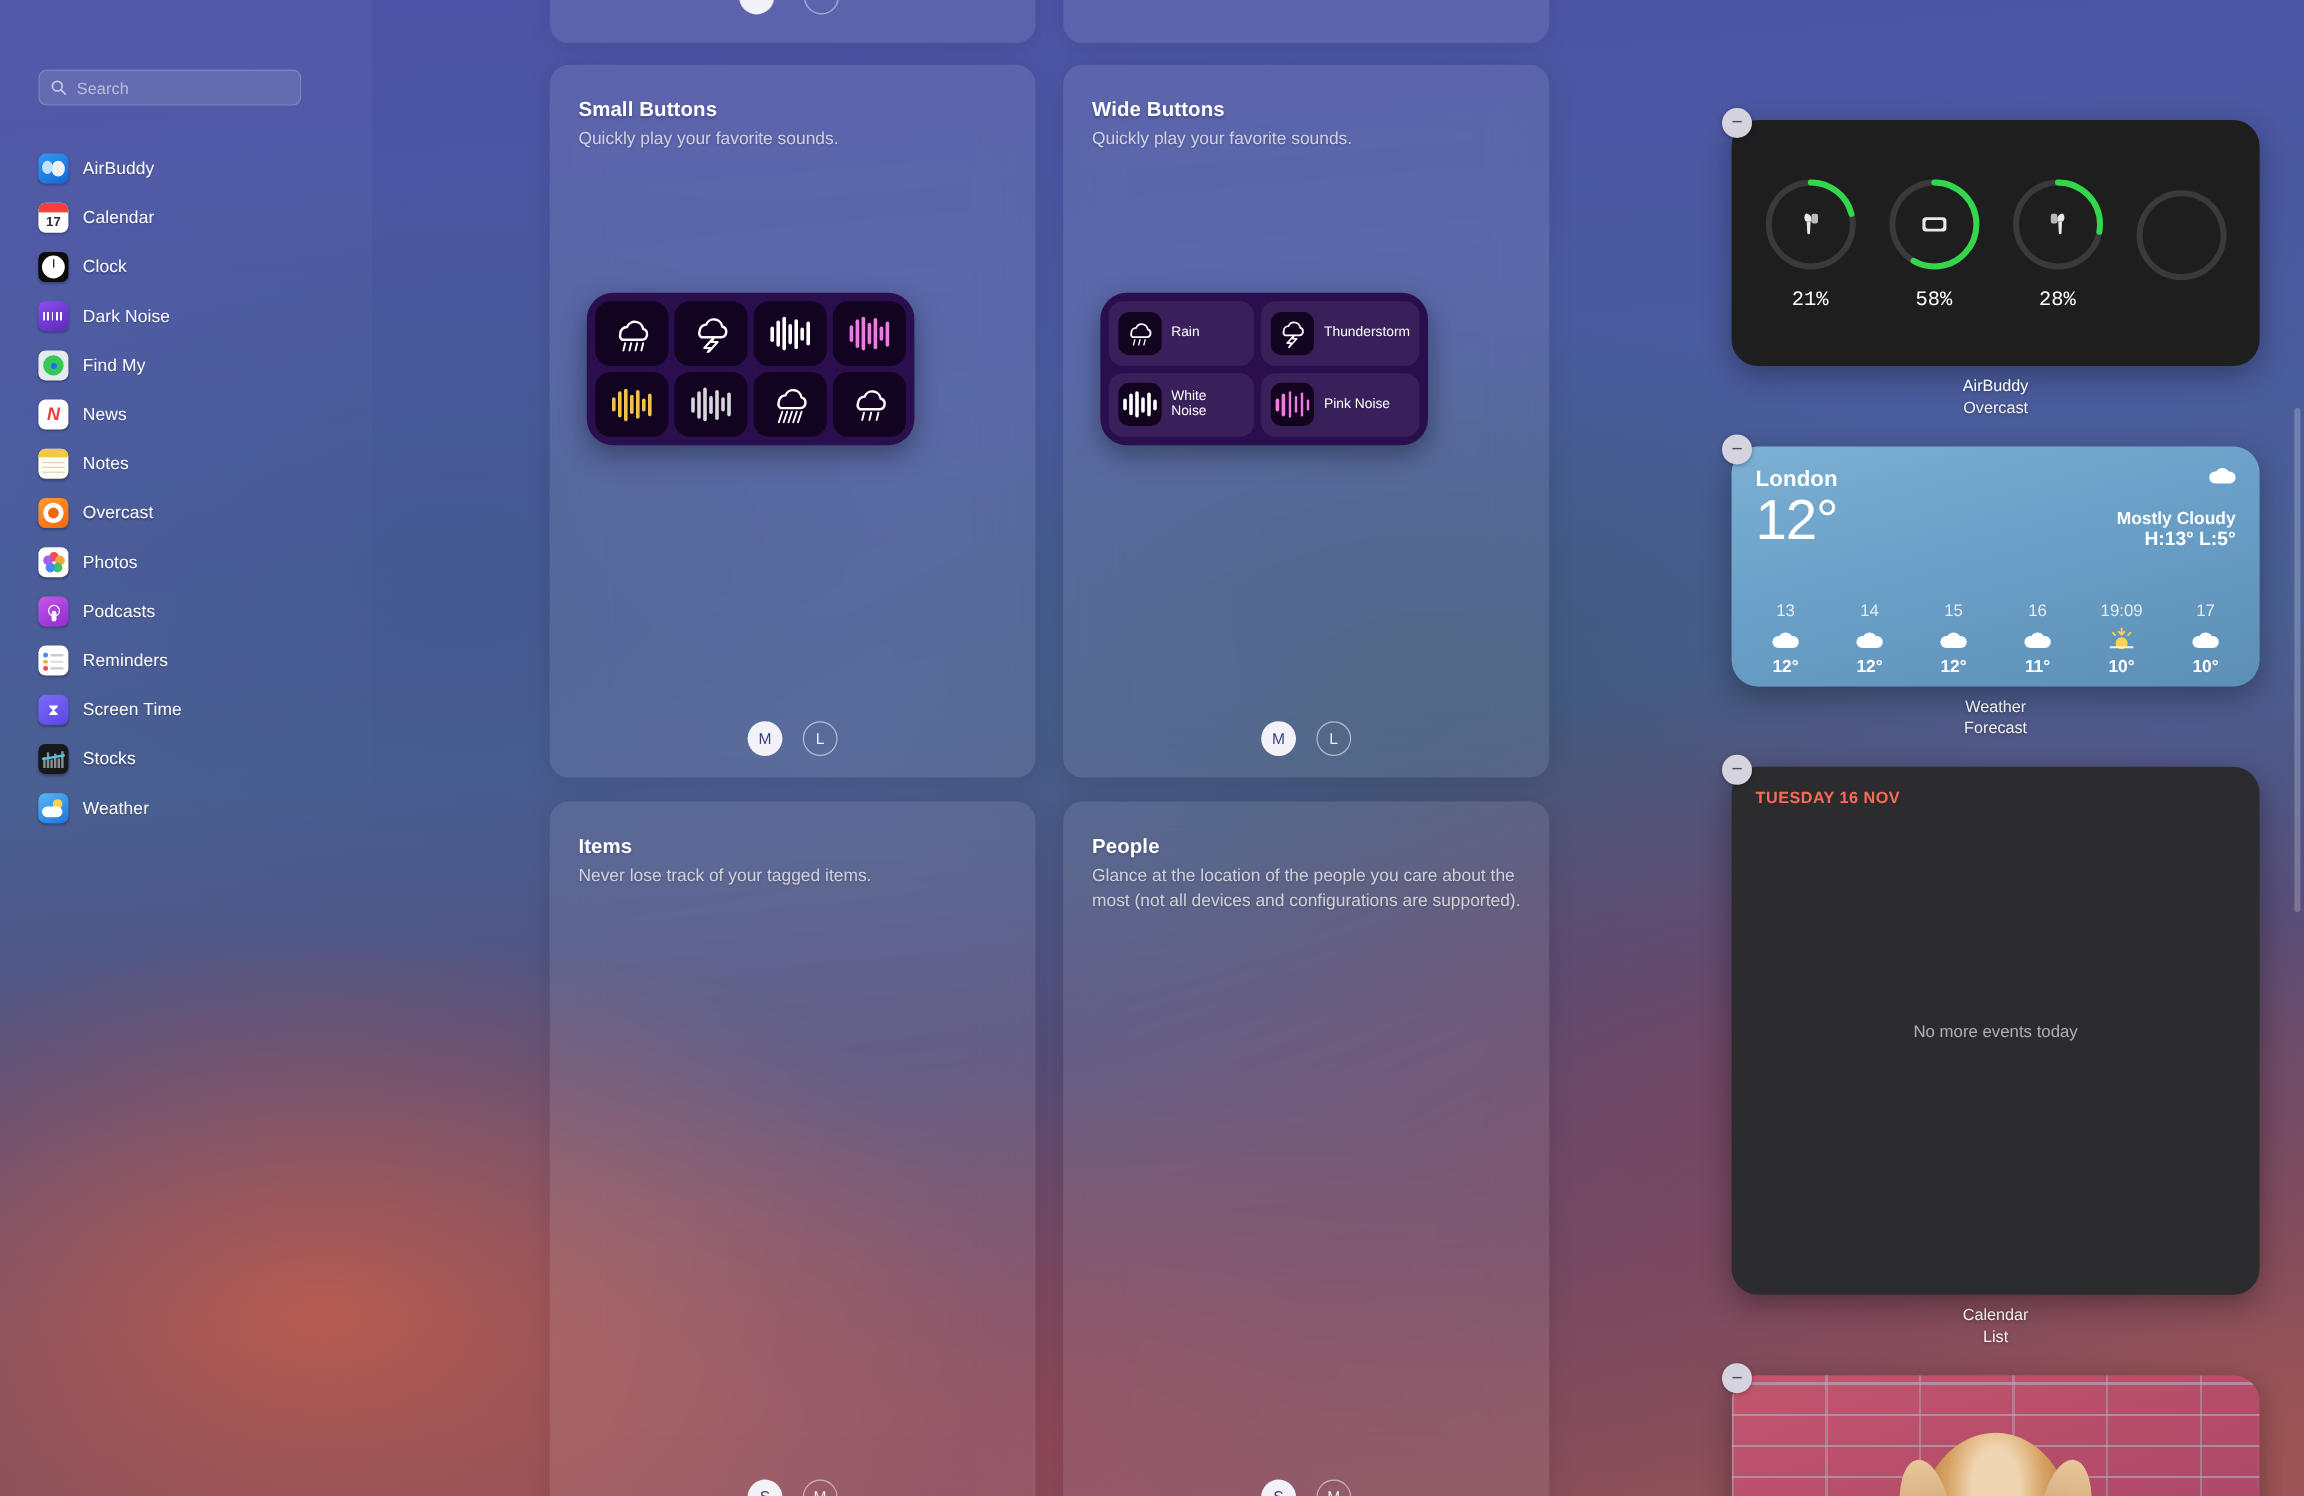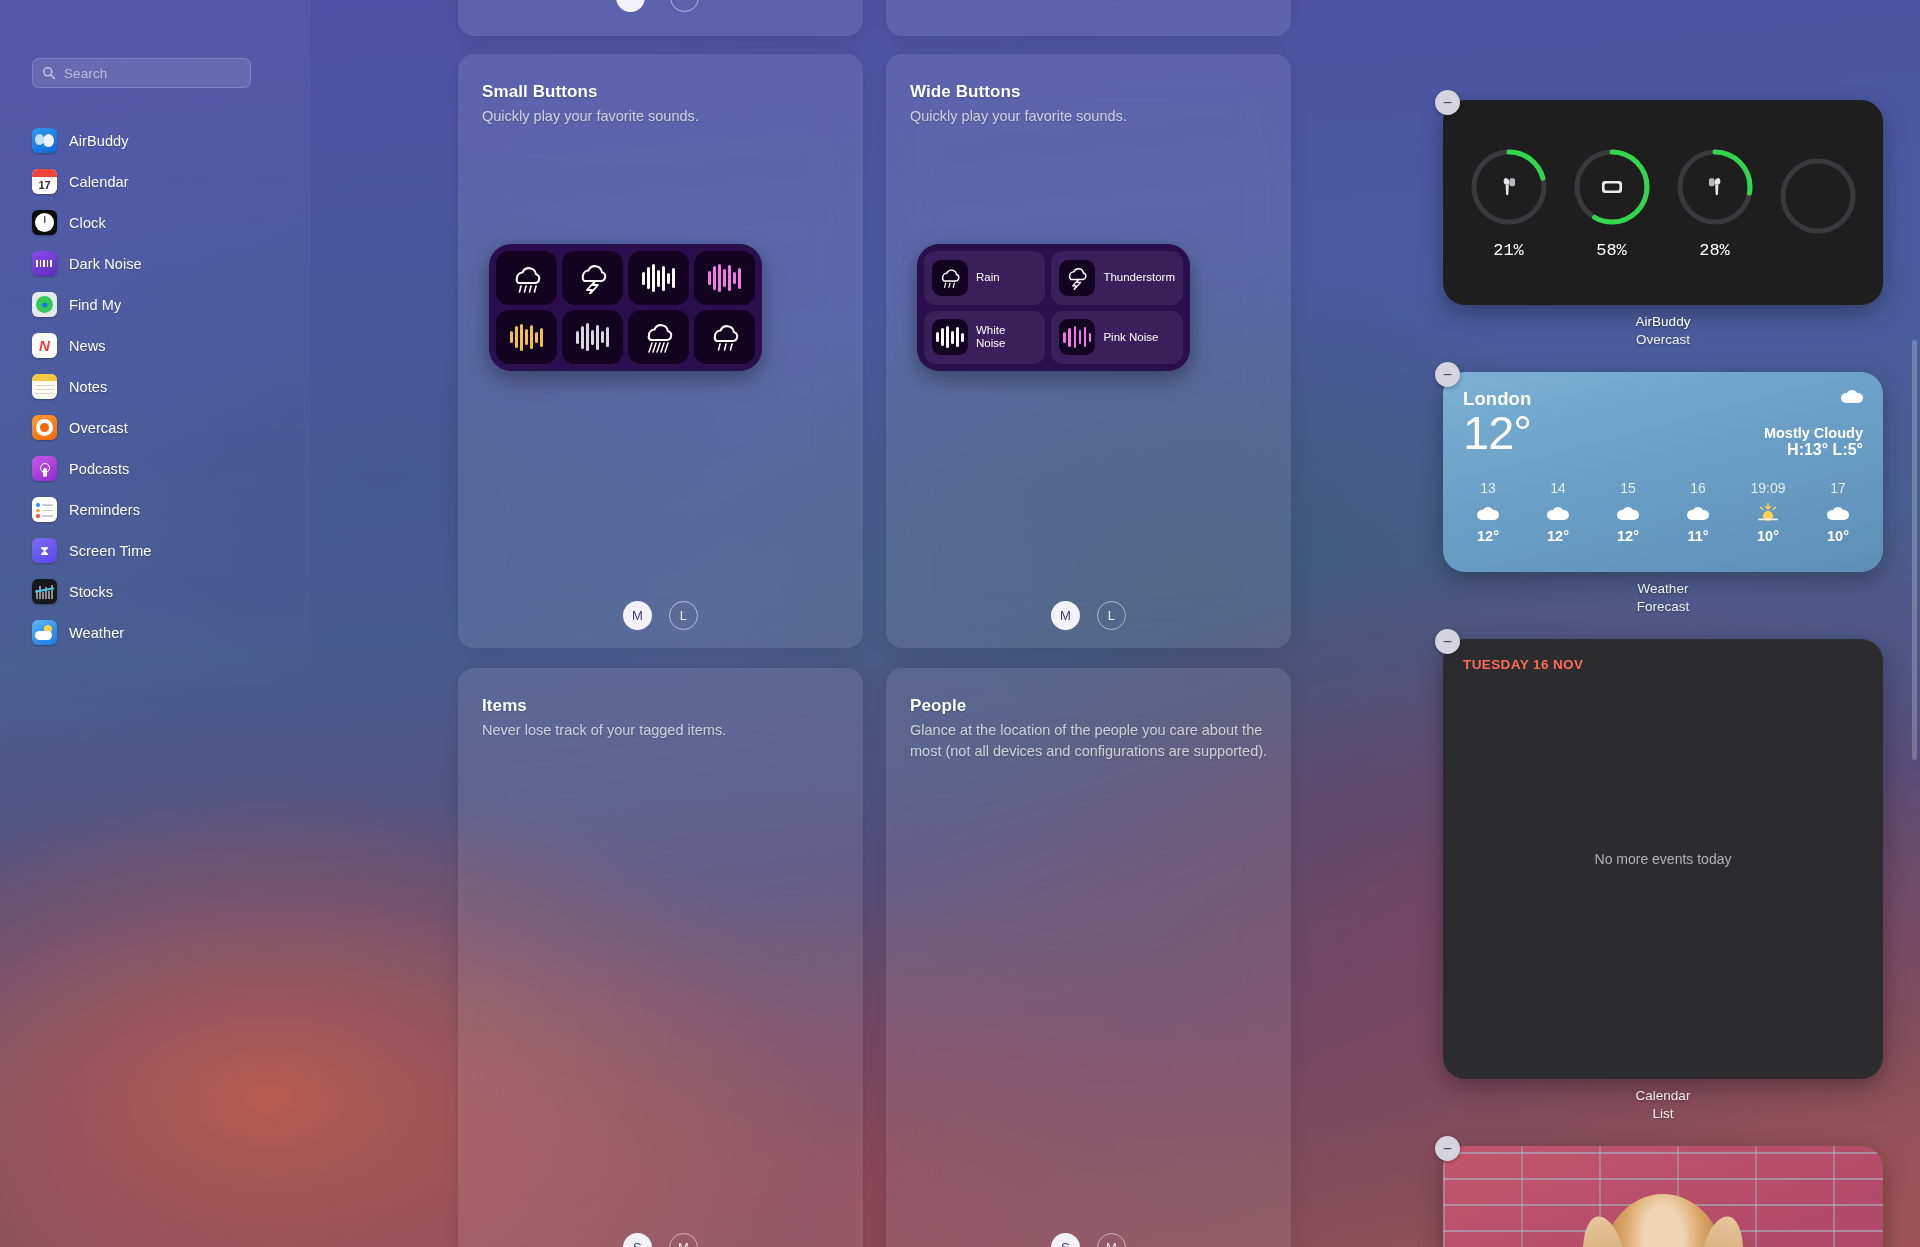--- a/index.html
+++ b/index.html
@@ -207,21 +207,21 @@
     width: 440px; height: 200px; border-radius: 22px;
     background: linear-gradient(165deg,#7cb0d4 0%,#6aa0c8 45%,#5d8fb6 100%);
     box-shadow: 0 8px 24px rgba(0,0,0,0.30);
     padding: 16px 20px 14px; position: relative; color: #fff;
   }
   #weather-widget .city { font-size: 18.5px; font-weight: 600; letter-spacing: 0.1px; }
   #weather-widget .temp { font-size: 47px; font-weight: 200; line-height: 50px; margin-top: -2px; letter-spacing: -1px;}
   #weather-widget .right { position: absolute; right: 20px; top: 18px; text-align: right; }
   #weather-widget .cond { font-size: 14.5px; font-weight: 600; margin-top: 22px;}
   #weather-widget .hl { font-size: 16px; font-weight: 600; }
-  .fcast { position: absolute; left: 16px; right: 16px; bottom: 28px; display: flex; justify-content: space-between; }
+  .fcast { position: absolute; left: 16px; right: 16px; bottom: 8px; display: flex; justify-content: space-between; }
   .fcol { text-align: center; width: 58px; }
   .fcol .hr { font-size: 14px; color: rgba(255,255,255,0.82); font-weight: 500;}
   .fcol .ic { height: 26px; display: flex; align-items: center; justify-content: center; margin: 4px 0 2px;}
   .fcol .tp { font-size: 14.5px; font-weight: 600; }
   .cloud-glyph { position: relative; width: 22px; height: 13px; }
   .cloud-glyph::before { content:""; position:absolute; left:0; bottom:0; width:22px; height:10px; border-radius:10px; background:#fff; }
   .cloud-glyph::after { content:""; position:absolute; left:5px; top:0; width:12px; height:12px; border-radius:50%; background:#fff; }
 
   
   #calendar-widget {
@@ -337,20 +337,30 @@
     </div>
 
     <div class="app-row">
       <span class="app-icon ic-overcast">
           <span class="o"></span>
           <span class="o2"></span>
         </span>
       <span class="app-label">Overcast</span>
     </div>
 
+    <div class="app-row">
+      <span class="app-icon ic-photos">
+        <span class="p" style="background:#f24d4d;transform:translate(-50%,-50%) translate(0,-5px)"></span>
+        <span class="p" style="background:#f2a63b;transform:translate(-50%,-50%) translate(5px,-2px)"></span>
+        <span class="p" style="background:#3ec45c;transform:translate(-50%,-50%) translate(3px,4px)"></span>
+        <span class="p" style="background:#3b8ef2;transform:translate(-50%,-50%) translate(-3px,4px)"></span>
+        <span class="p" style="background:#a55df0;transform:translate(-50%,-50%) translate(-5px,-2px)"></span>
+      </span>
+      <span class="app-label">Photos</span>
+    </div>
 
     <div class="app-row">
       <span class="app-icon ic-podcasts">
           <span class="pc"></span>
           <span class="pb"></span>
         </span>
       <span class="app-label">Podcasts</span>
     </div>
 
     <div class="app-row">

